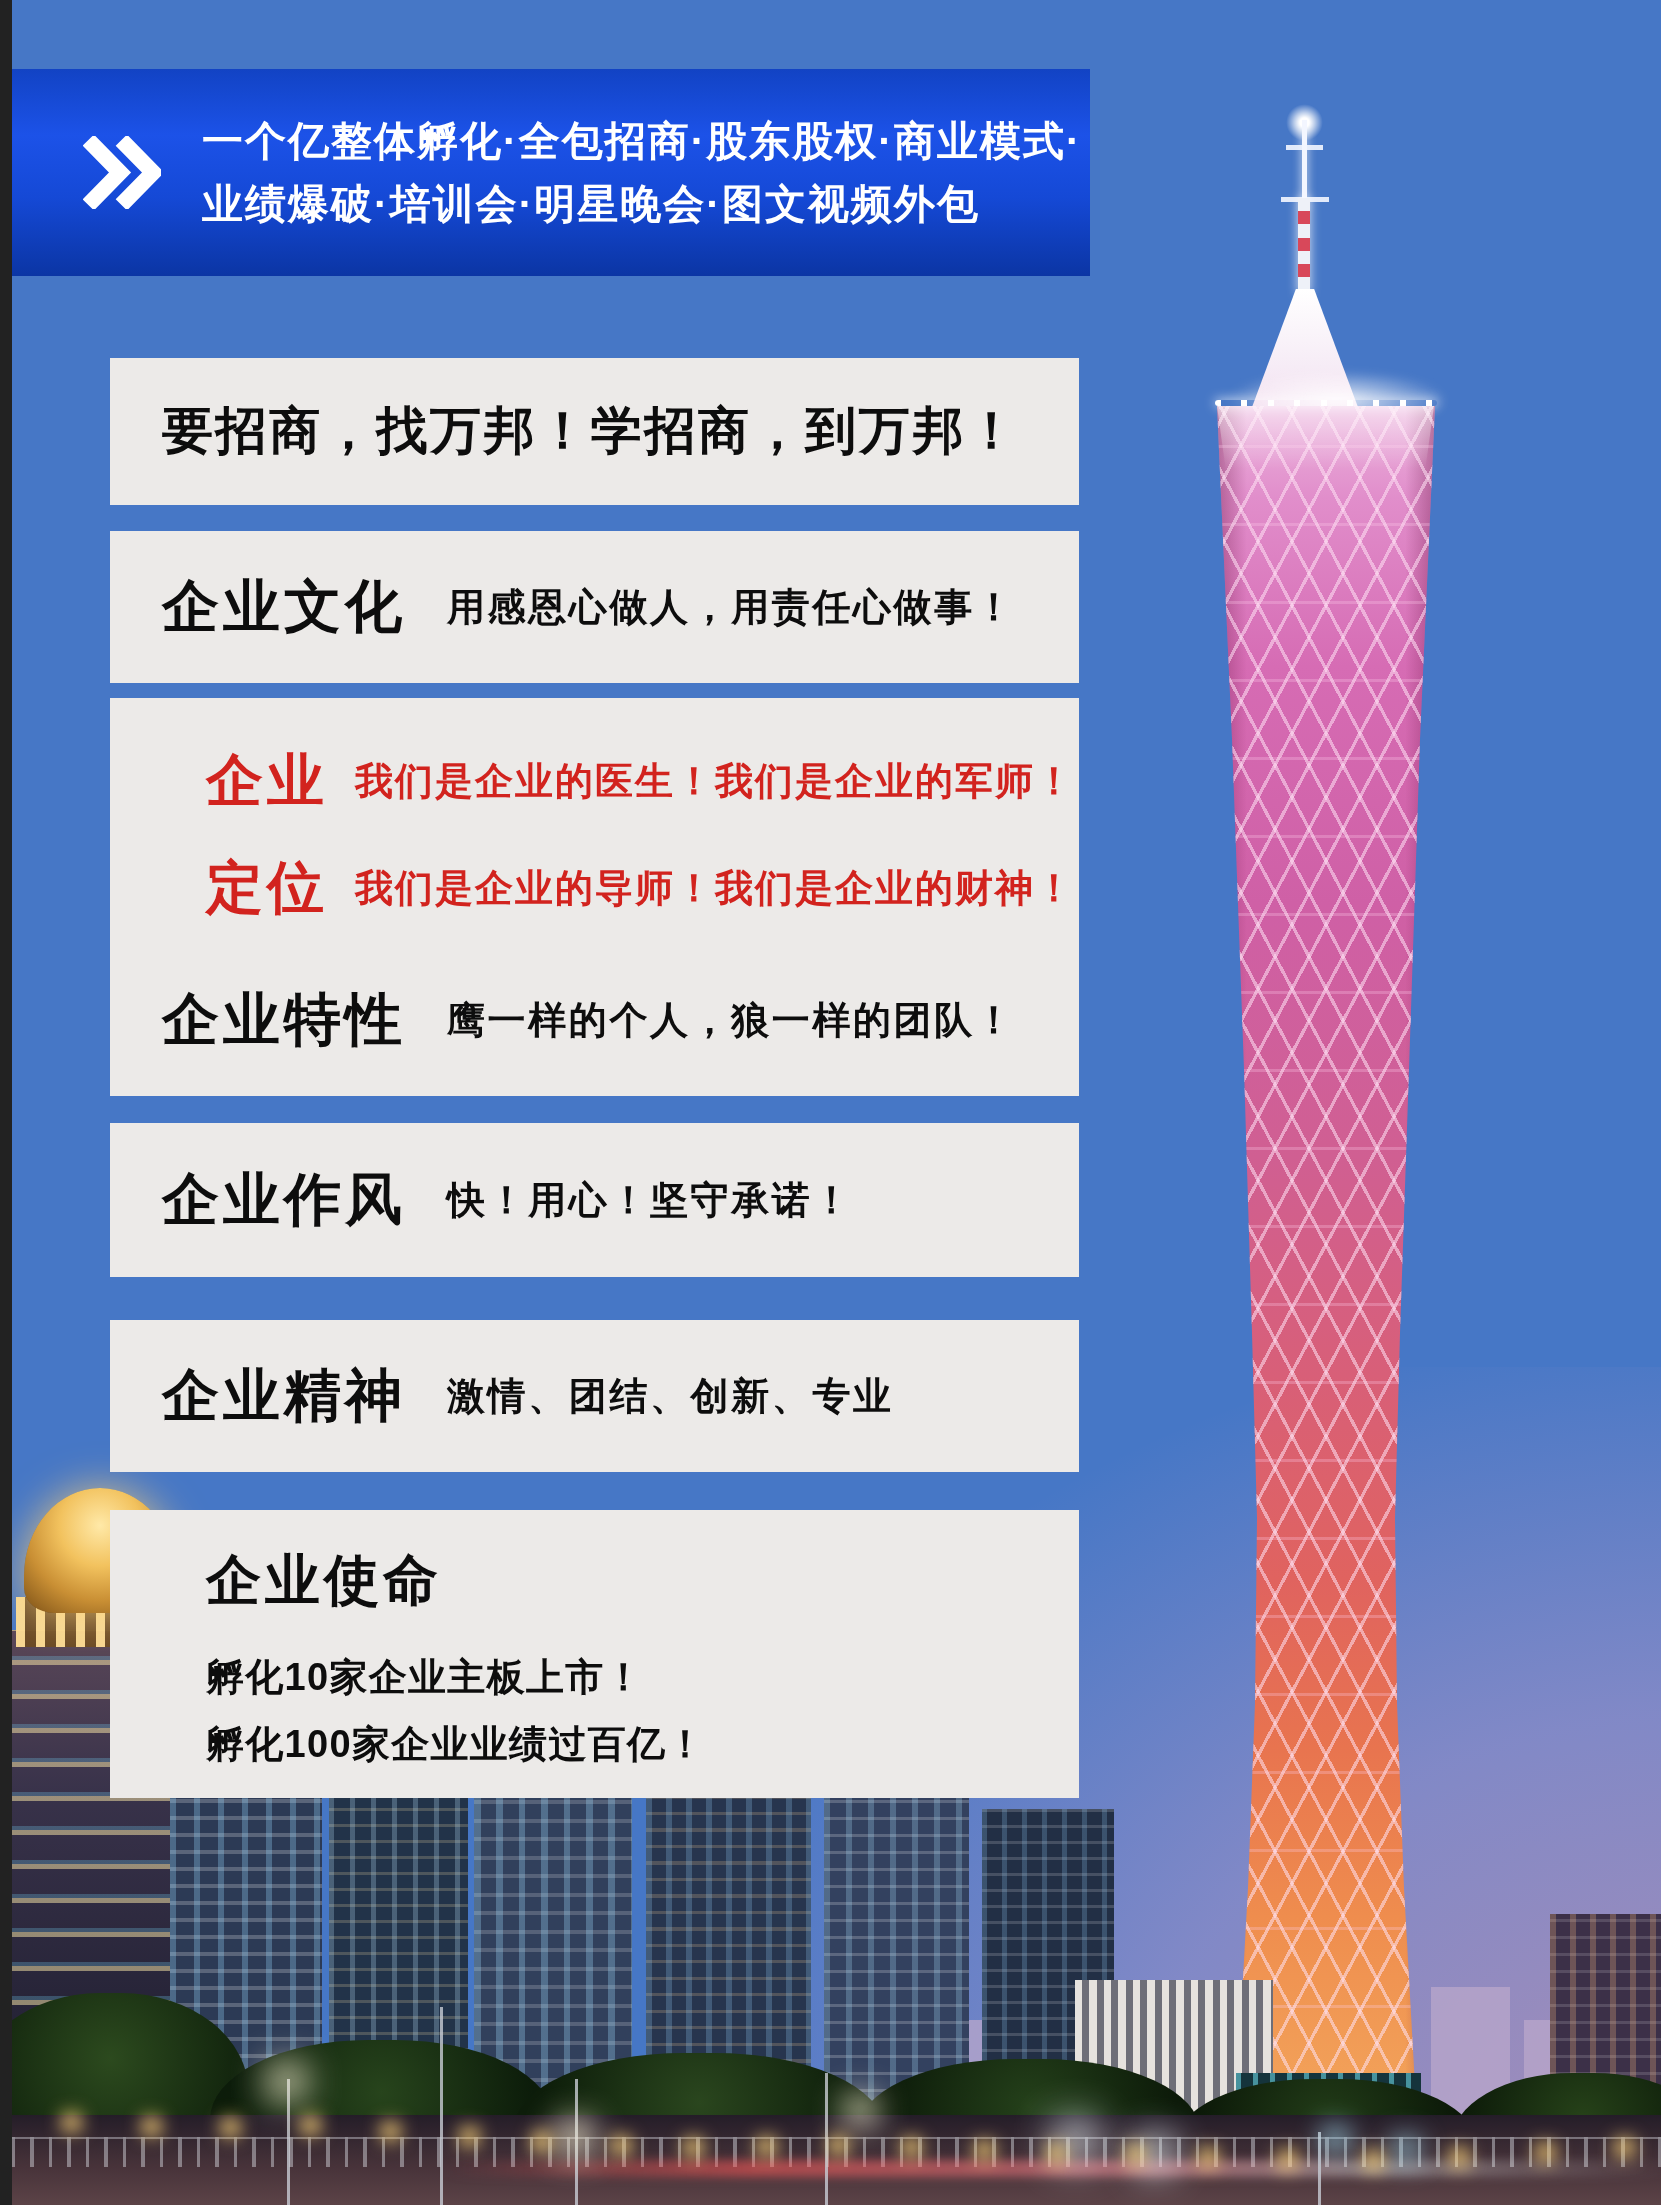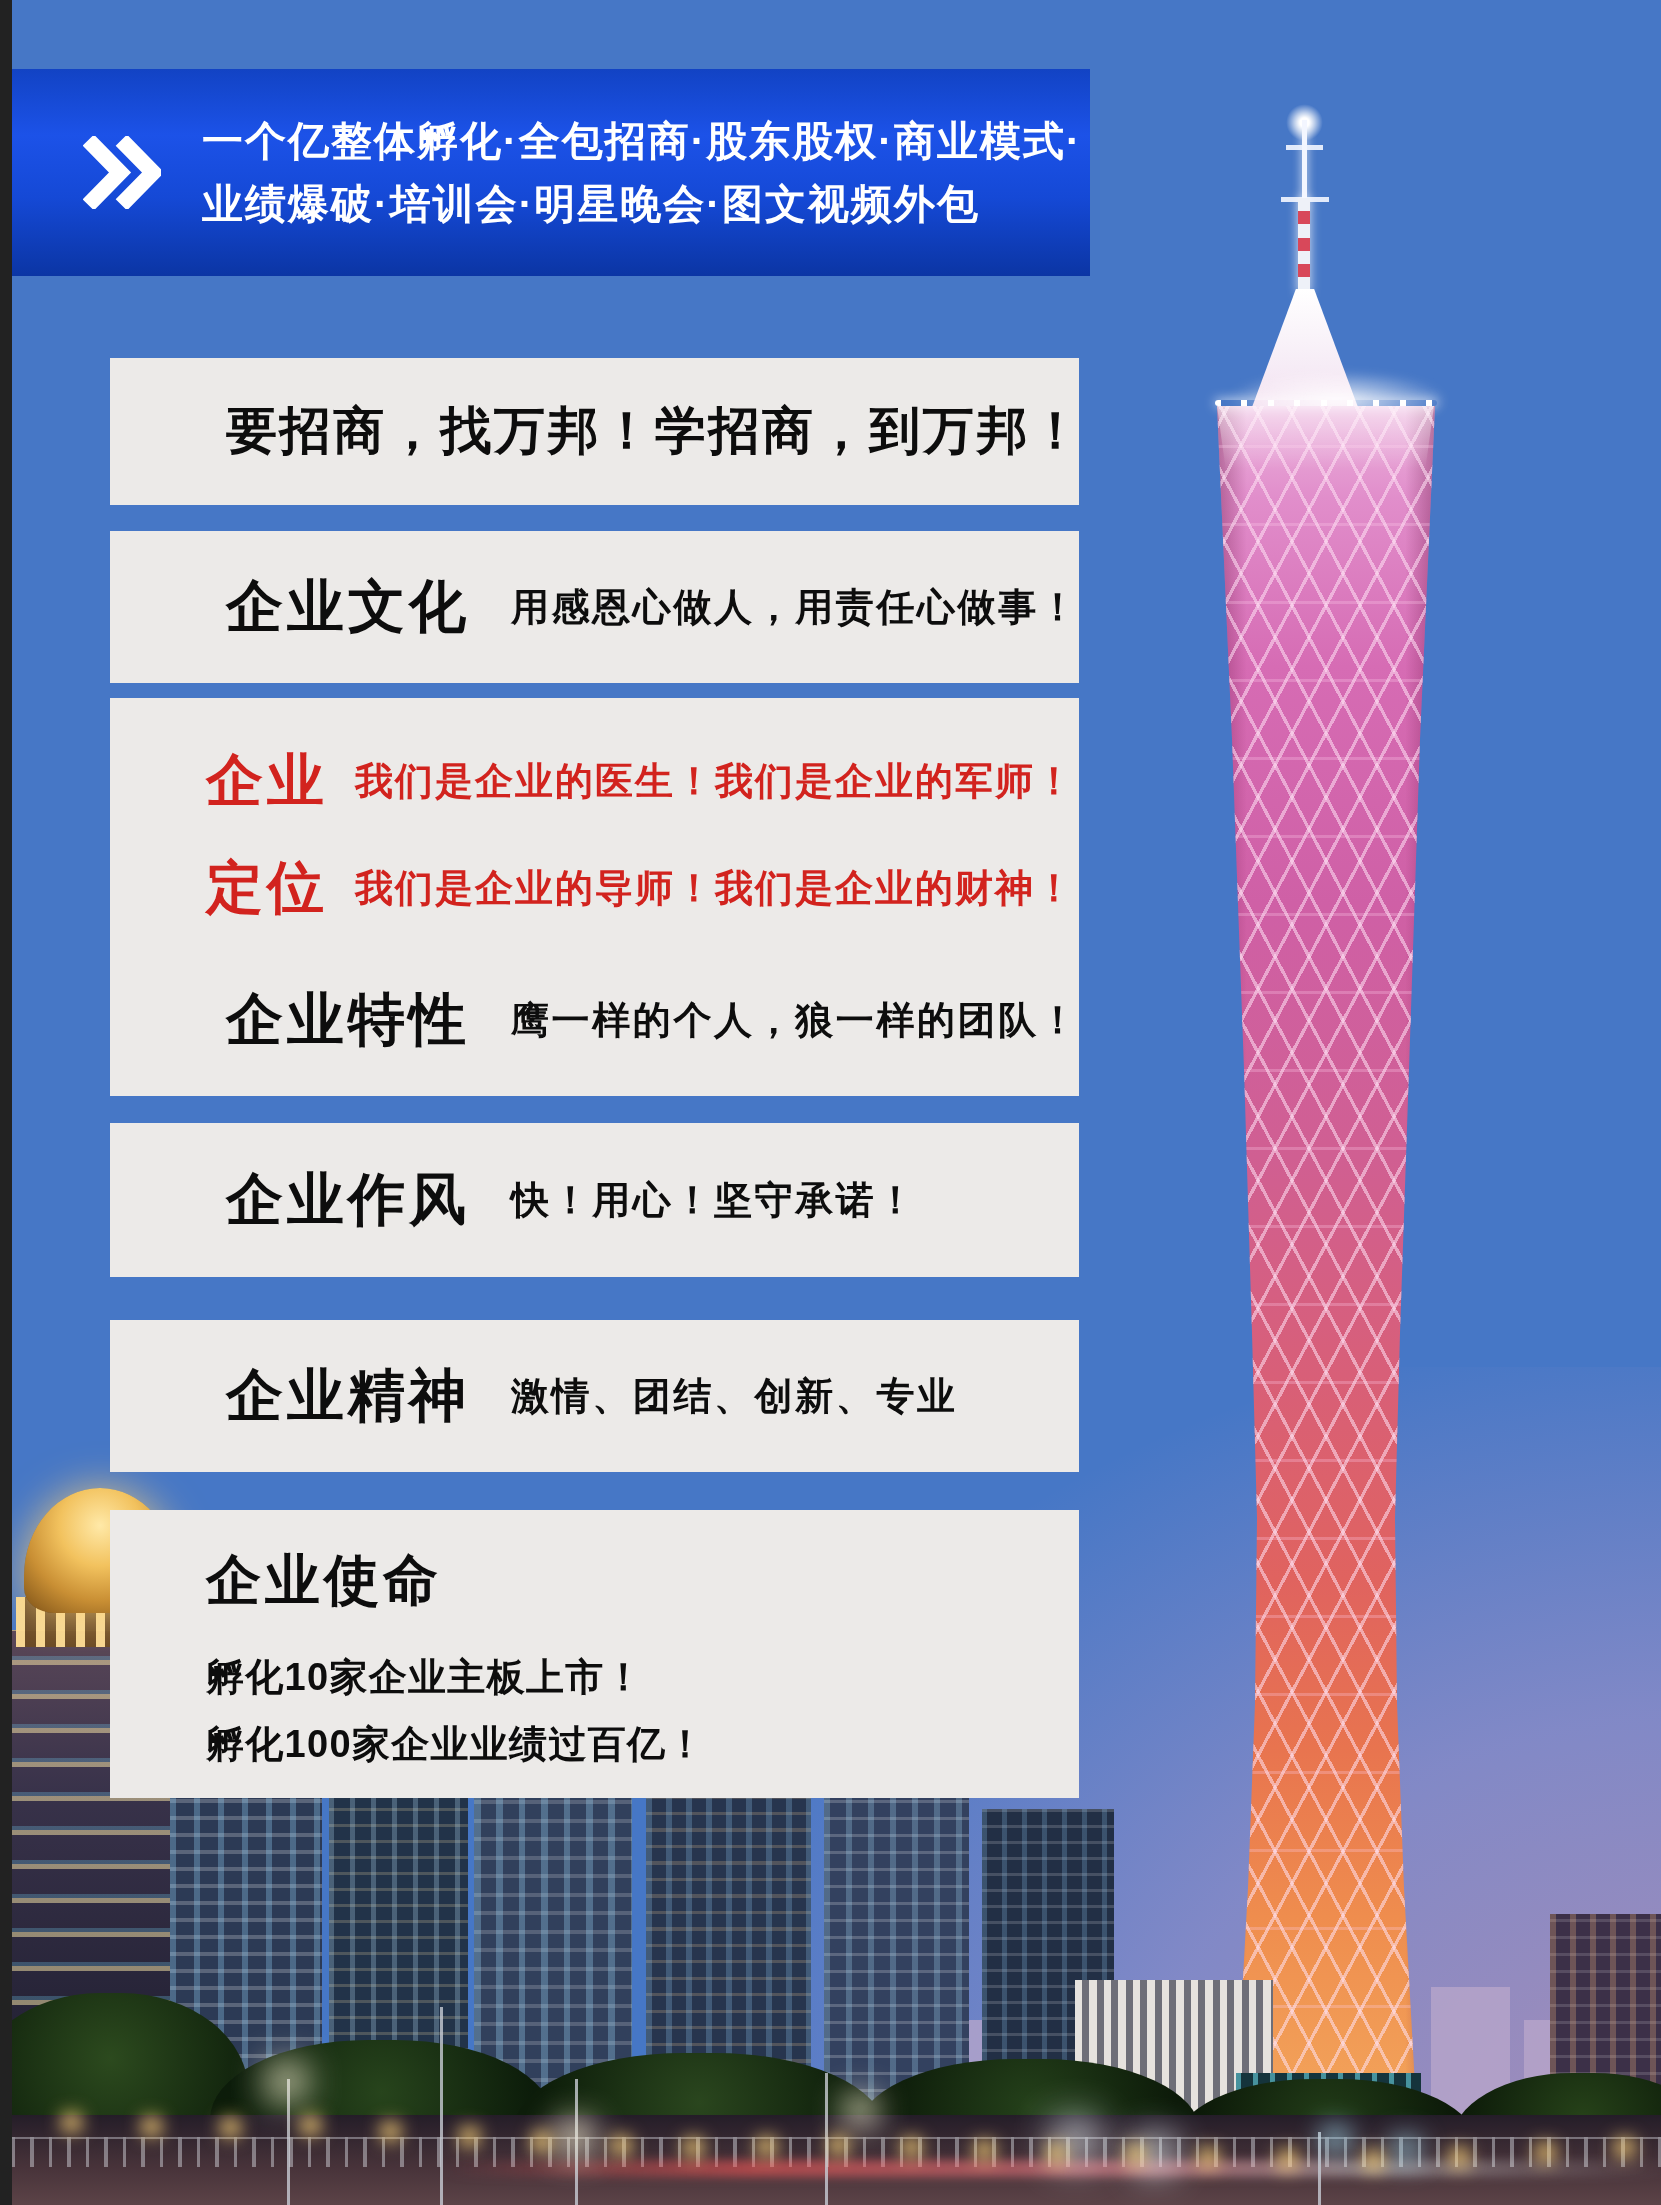--- a/index.html
+++ b/index.html
@@ -87,21 +87,21 @@
 
   
   .banner{position:absolute;left:0;top:69px;width:1078px;height:207px;
     background:linear-gradient(180deg,#1243c4 0%,#1c52e8 32%,#1549d6 62%,#0b35a4 100%);
     display:flex;align-items:center;}
   .banner .chev{margin-left:71px;flex:0 0 auto;}
   .banner-text{margin-left:41px;color:#ffffff;font-weight:900;font-size:41px;line-height:63px;letter-spacing:2px;}
 
   
   .gbox{position:absolute;left:98px;width:969px;background:#eceae8;color:#111111;}
-  .row-center{display:flex;align-items:center;height:100%;padding-left:116px;box-sizing:border-box;}
+  .row-center{display:flex;align-items:center;height:100%;padding-left:52px;box-sizing:border-box;}
   .big-title{font-weight:900;letter-spacing:4px;font-size:57px;color:#0d0d0d;white-space:nowrap;}
   .slogan-title{font-weight:900;letter-spacing:2.6px;font-size:51px;color:#0d0d0d;white-space:nowrap;}
   .sub{font-weight:900;font-size:38px;letter-spacing:2.6px;margin-left:41px;white-space:nowrap;color:#0d0d0d;}
   .red{color:#d2231e !important;}
   .pos-grid{display:flex;flex-direction:column;justify-content:center;height:100%;padding-left:96px;box-sizing:border-box;gap:30px;}
   .pos-row{display:flex;align-items:center;}
   .pos-label{font-weight:900;font-size:57px;letter-spacing:4px;width:149px;flex:0 0 auto;}
   .pos-line{font-weight:900;font-size:38px;letter-spacing:2px;white-space:nowrap;}
   .mission-inner{padding:34px 0 0 96px;}
   .mission-title{font-weight:900;font-size:55px;letter-spacing:4px;color:#0d0d0d;}

